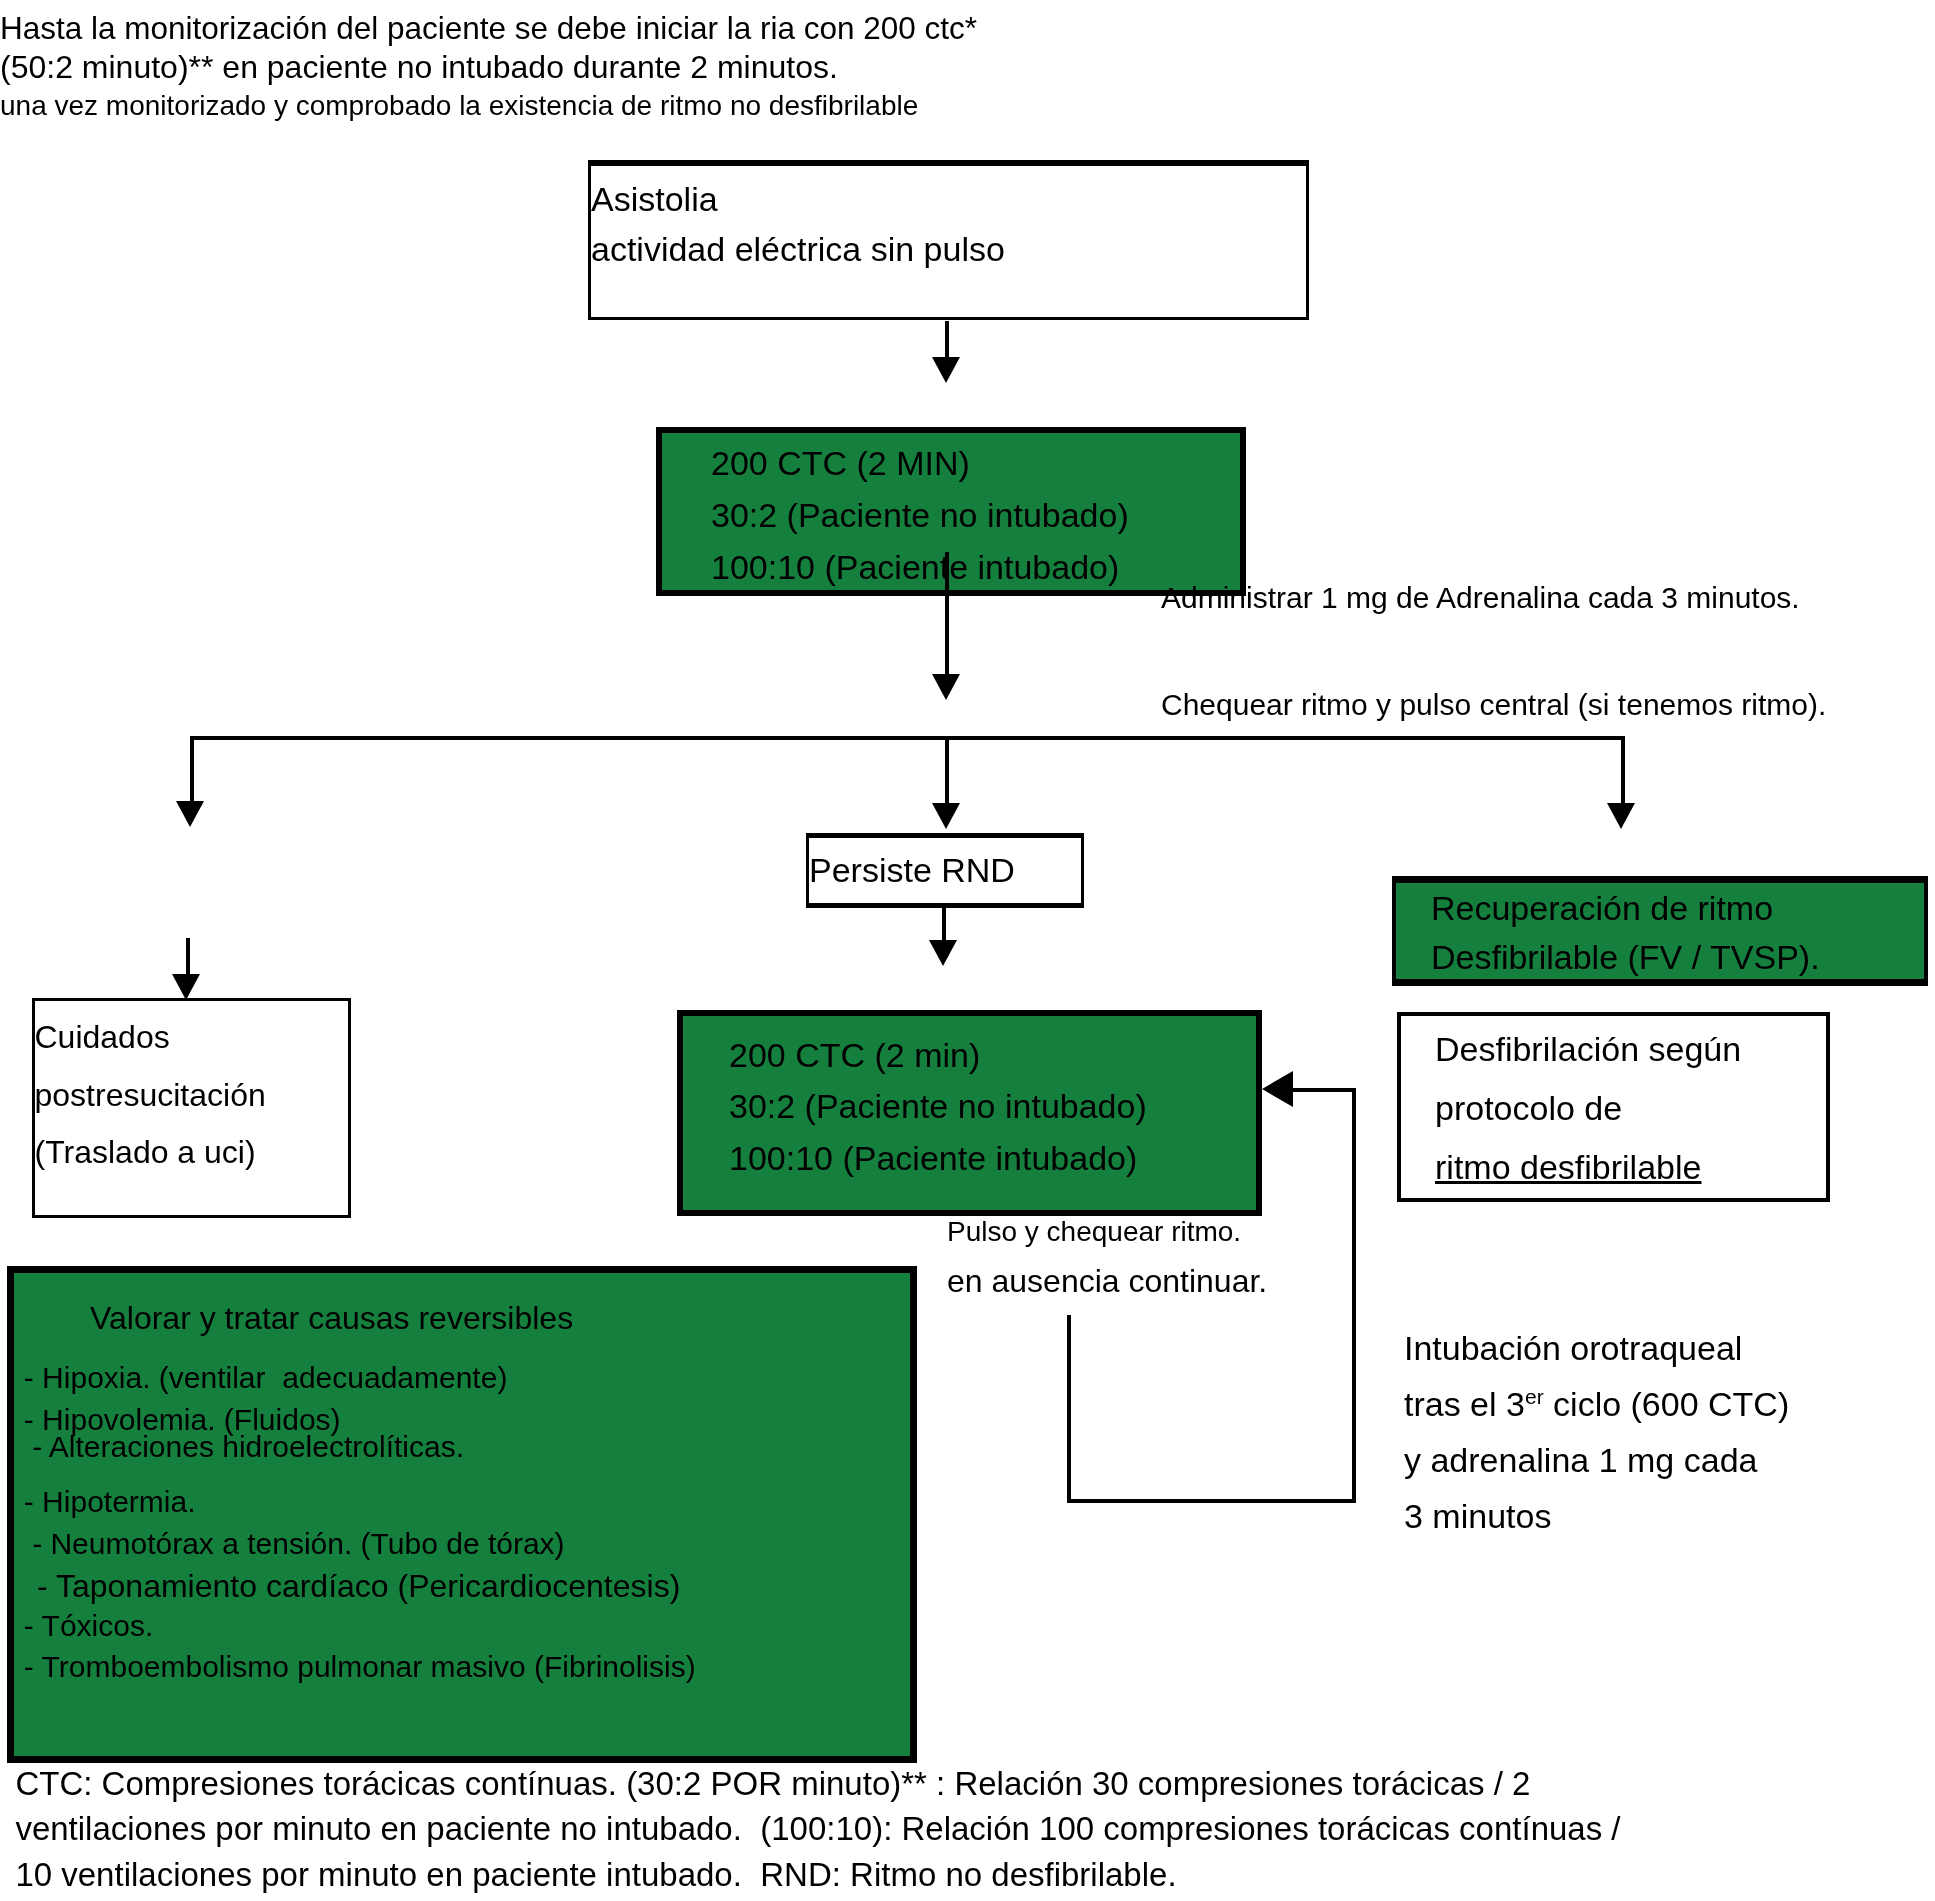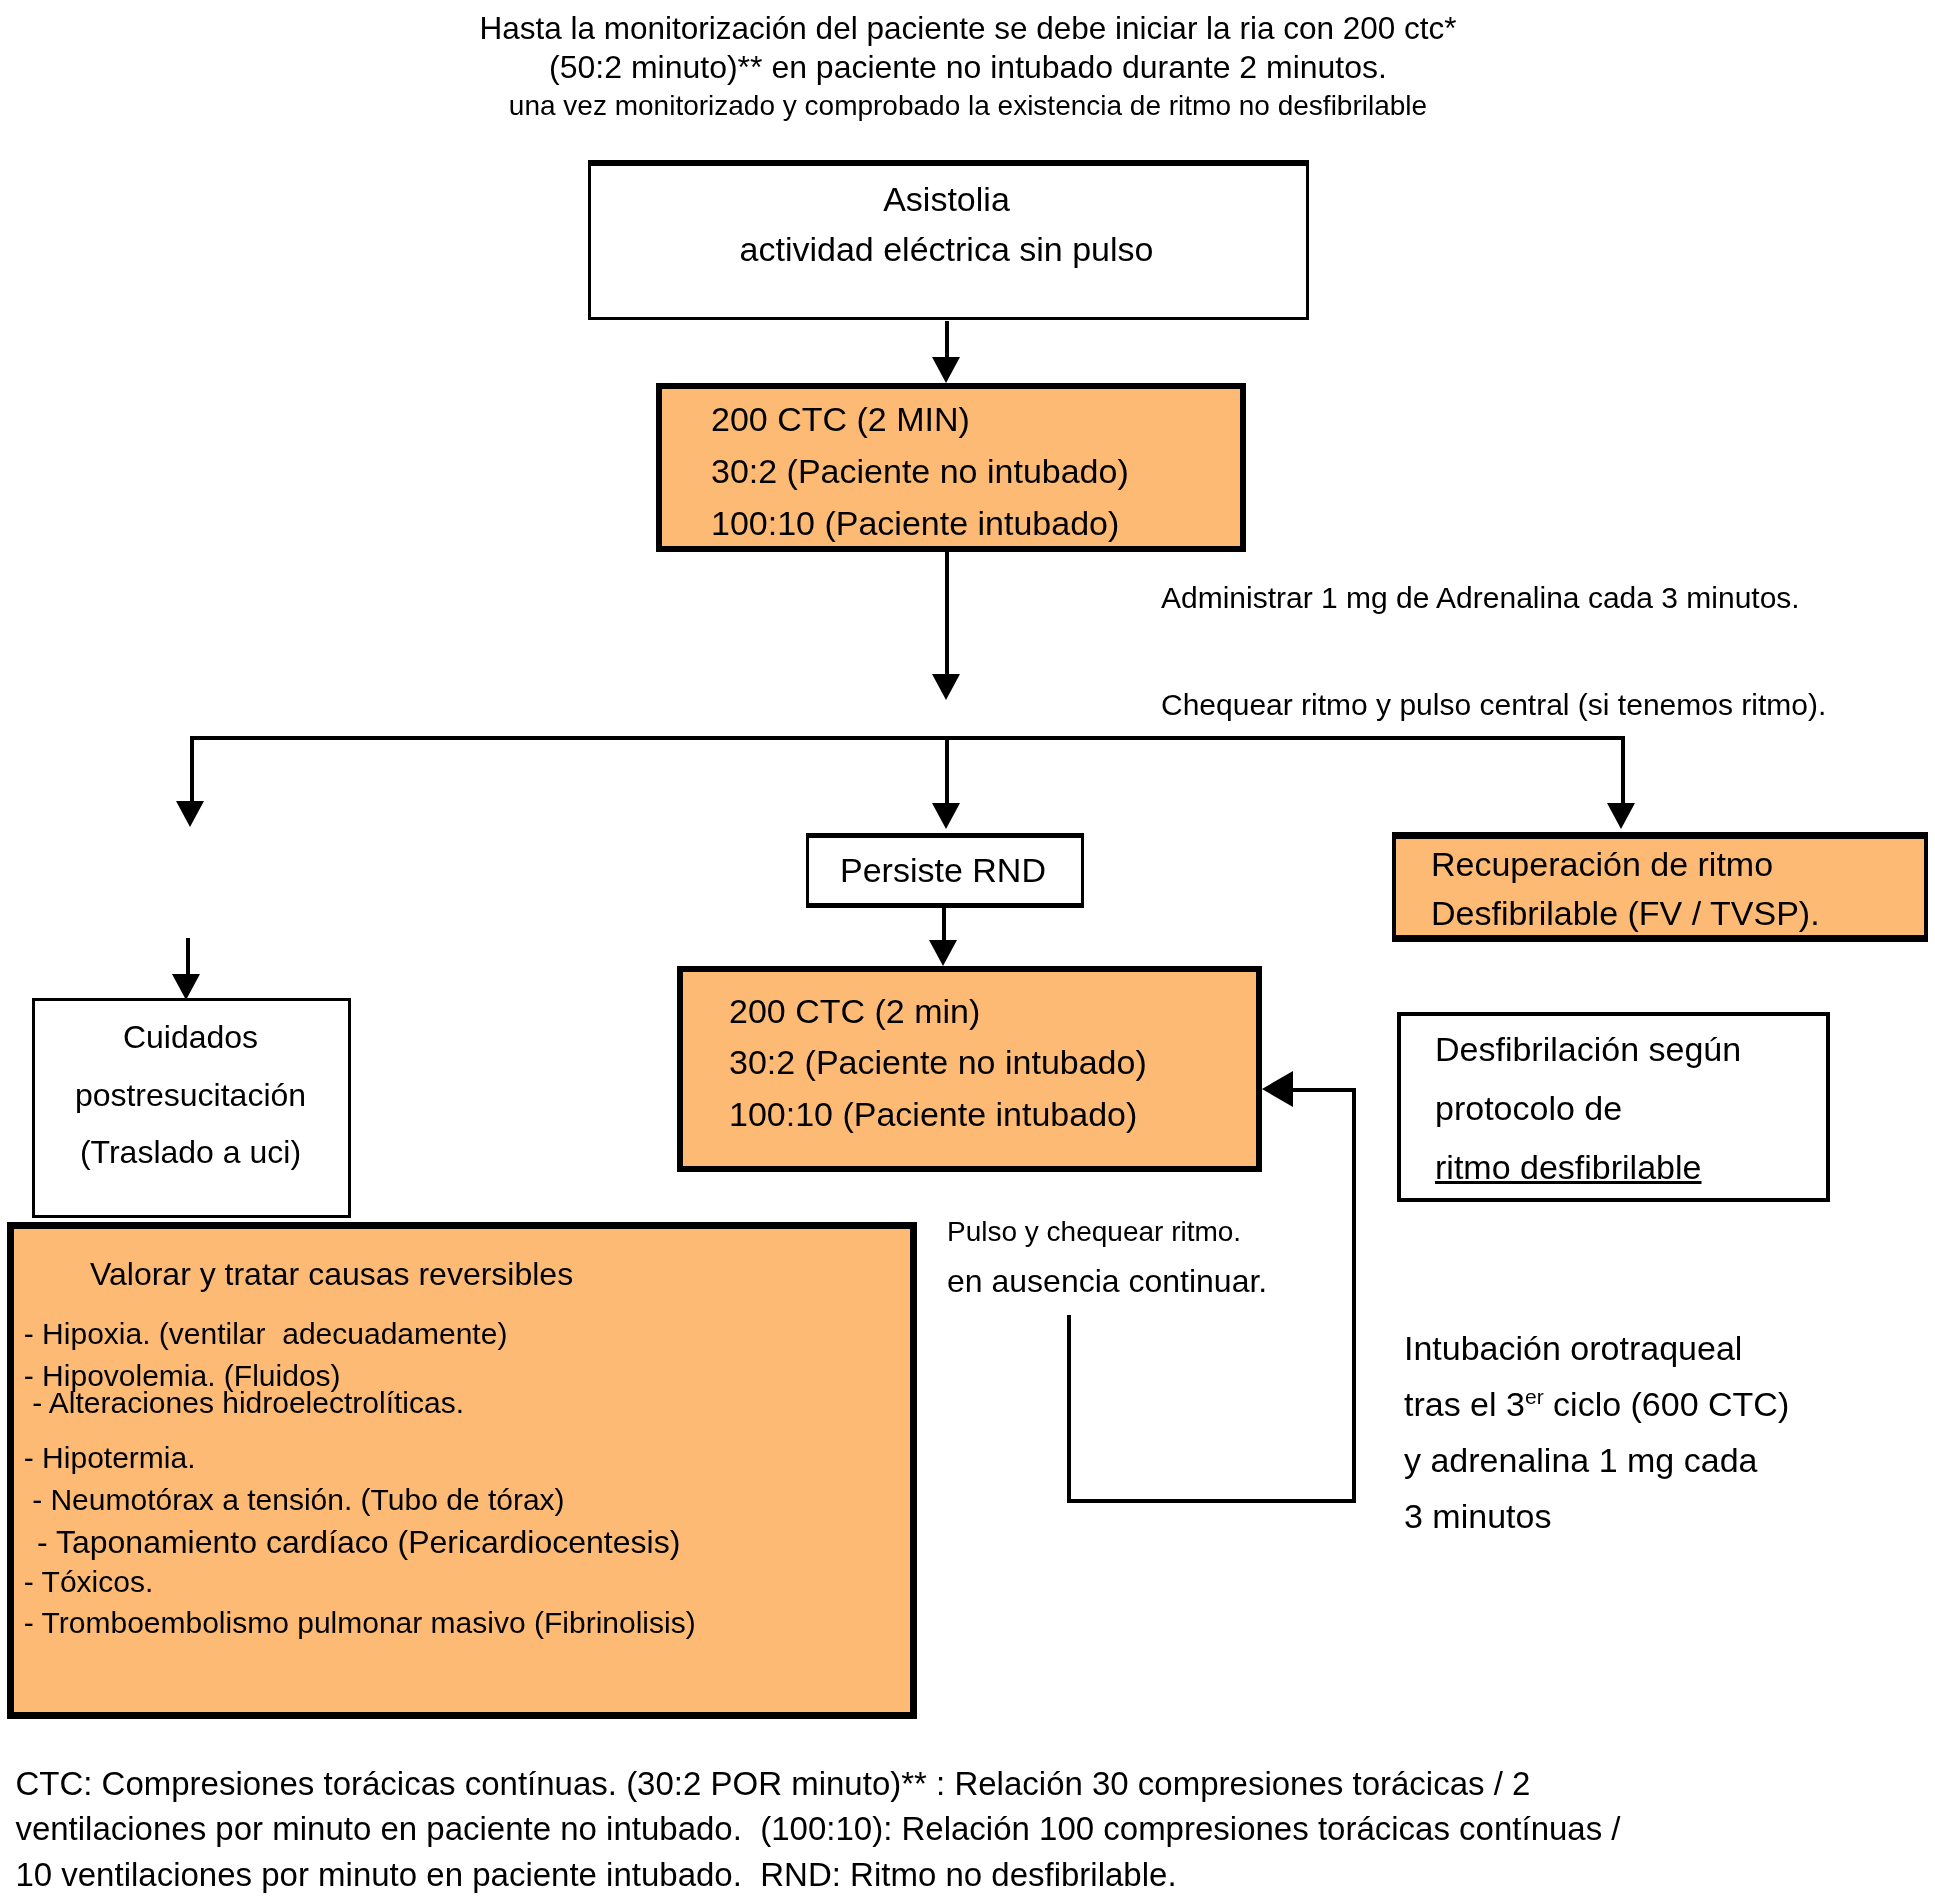--- a/index.html
+++ b/index.html
@@ -5,23 +5,23 @@
   html,body{margin:0;padding:0;background:#ffffff;}
   #canvas{
     position:relative;
     width:1936px;height:1901px;
     background:#ffffff;
     font-family:"Liberation Sans",sans-serif;
     color:#000;
     overflow:hidden;
   }
   .txt{position:absolute;white-space:pre;}
-  .center{text-align:center;}
+  .center{text-align:left;}
   .box{position:absolute;box-sizing:border-box;border:3.5px solid #000;background:#fff;}
-  .gray{background:#fdba74;}
+  .gray{background:#15803d;margin-top:44px;}
   .bline{position:absolute;background:#000;}
   .ah-down{position:absolute;width:0;height:0;
     border-left:14.7px solid transparent;border-right:14.7px solid transparent;
     border-top:26px solid #000;}
   .ah-left{position:absolute;width:0;height:0;
     border-top:18px solid transparent;border-bottom:18px solid transparent;
     border-right:31px solid #000;}
   .boxline{position:absolute;white-space:pre;}
   sup.er{font-size:21px;vertical-align:super;line-height:0;}
 </style>

